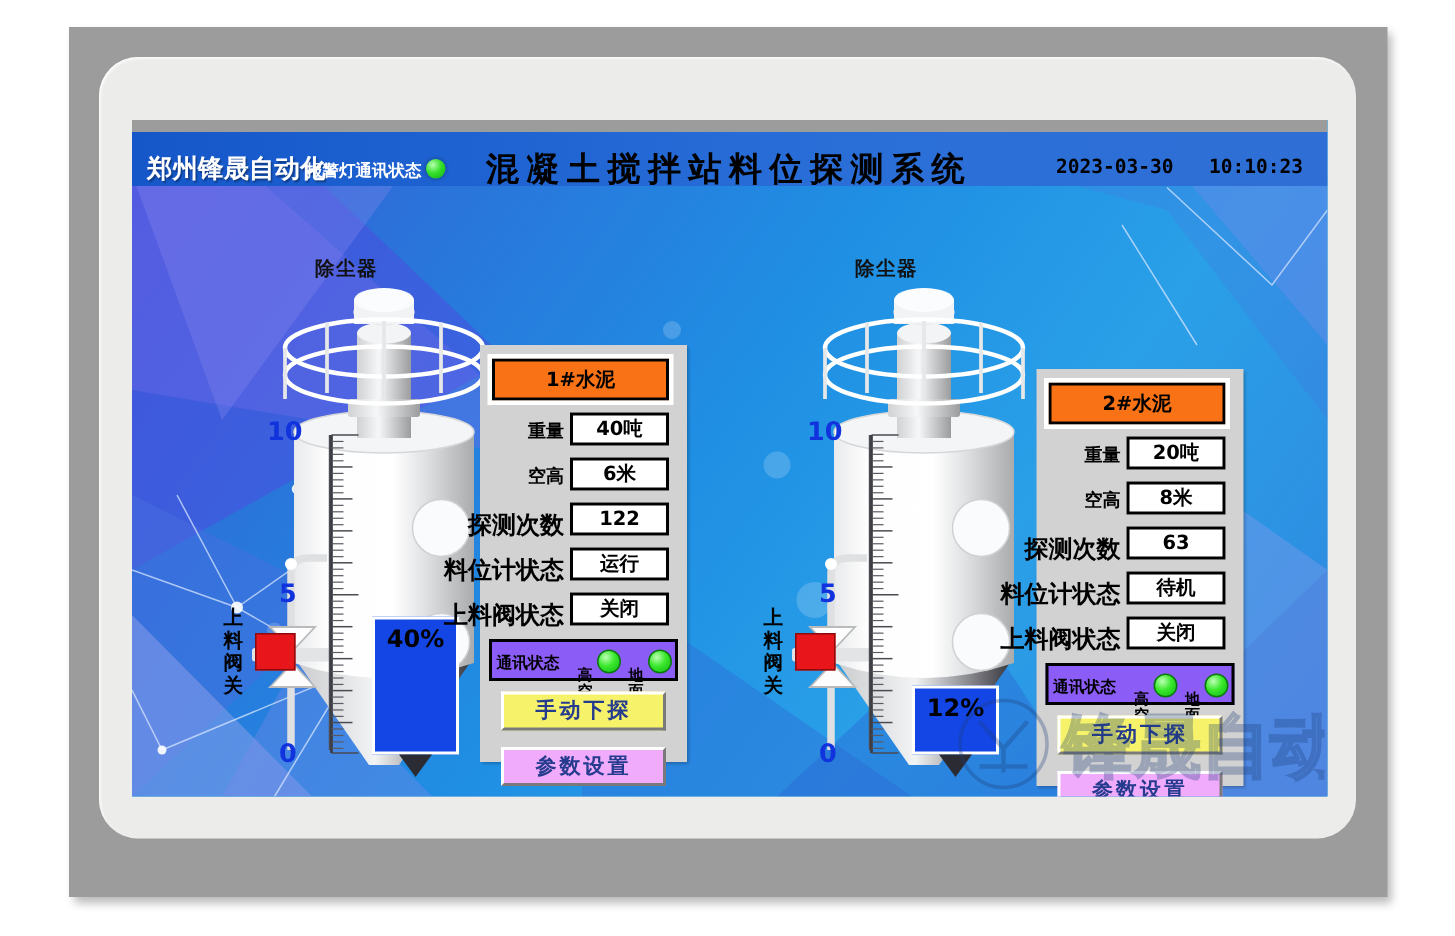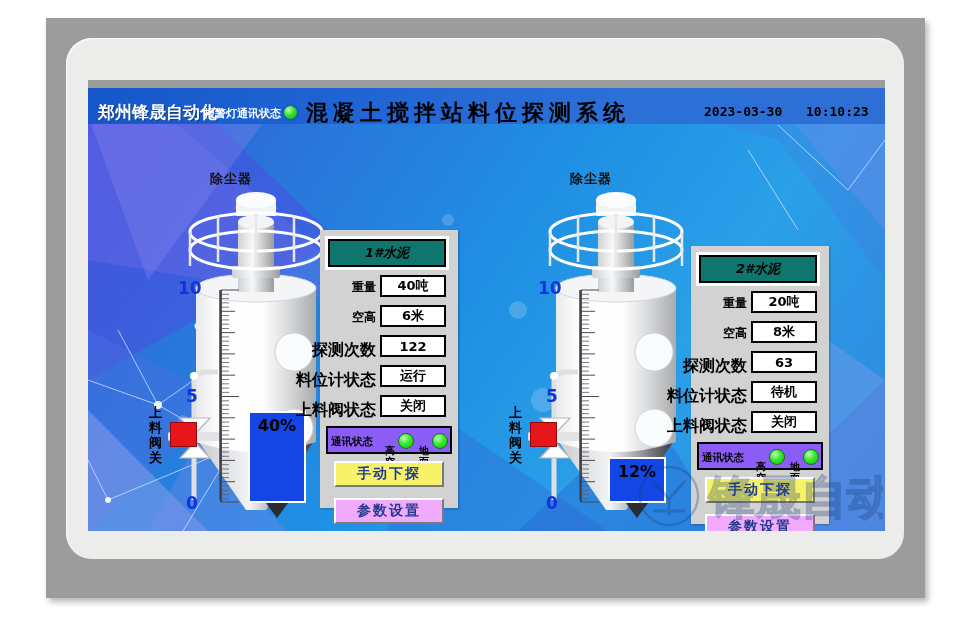--- a/index.html
+++ b/index.html
@@ -50,21 +50,21 @@
   .alarm-label{
     position:absolute;left:116px;top:18px;font-size:11px;font-weight:bold;color:#ffffff;
     font-family:"DejaVu Sans",sans-serif;
   }
   .alarm-led{
     position:absolute;left:196px;top:18px;width:13px;height:13px;border-radius:50%;
     background:radial-gradient(circle at 35% 30%,#b6ffb0 0%,#35e02a 45%,#0fae12 100%);
     box-shadow:0 0 3px rgba(0,0,0,.4);
   }
   .title{
-    position:absolute;left:218px;top:10px;width:360px;text-align:left;
+    position:absolute;left:218px;top:10px;width:360px;text-align:center;
     font-size:22px;font-weight:bold;color:#000000;letter-spacing:5px;
     font-family:"DejaVu Sans",sans-serif;
   }
   .date,.time{
     position:absolute;top:16px;font-size:13px;font-weight:bold;color:#000000;
     font-family:"DejaVu Sans Mono","Liberation Mono",monospace;
   }
   .date{left:616px;}
   .time{left:718px;}
 
@@ -104,23 +104,23 @@
   }
 
   
   .panel{
     position:absolute;background:#d2d2d2;
     box-shadow:1px 1px 2px rgba(0,0,0,.25);
     font-family:"DejaVu Sans",sans-serif;
   }
   .panel-title{
     position:absolute;left:8px;top:9px;width:114px;height:24px;
-    background:#0f766e;border:2px solid #000;outline:3px solid #ffffff;
+    background:#f97316;border:2px solid #000;outline:3px solid #ffffff;
     display:flex;align-items:center;justify-content:center;
-    font-size:13px;font-weight:bold;color:#000;font-style:italic;
+    font-size:13px;font-weight:bold;color:#000;
   }
   .row{position:absolute;left:4px;width:130px;height:24px;}
   .row .lbl{
     position:absolute;right:78px;top:4px;white-space:nowrap;
     font-size:12px;font-weight:bold;color:#000;
   }
   .row .lbl.sm{font-size:16px;top:5px;}
   .row .val{
     position:absolute;left:56px;top:0;width:66px;height:22px;
     background:#ffffff;border:2px solid #000;box-sizing:border-box;

